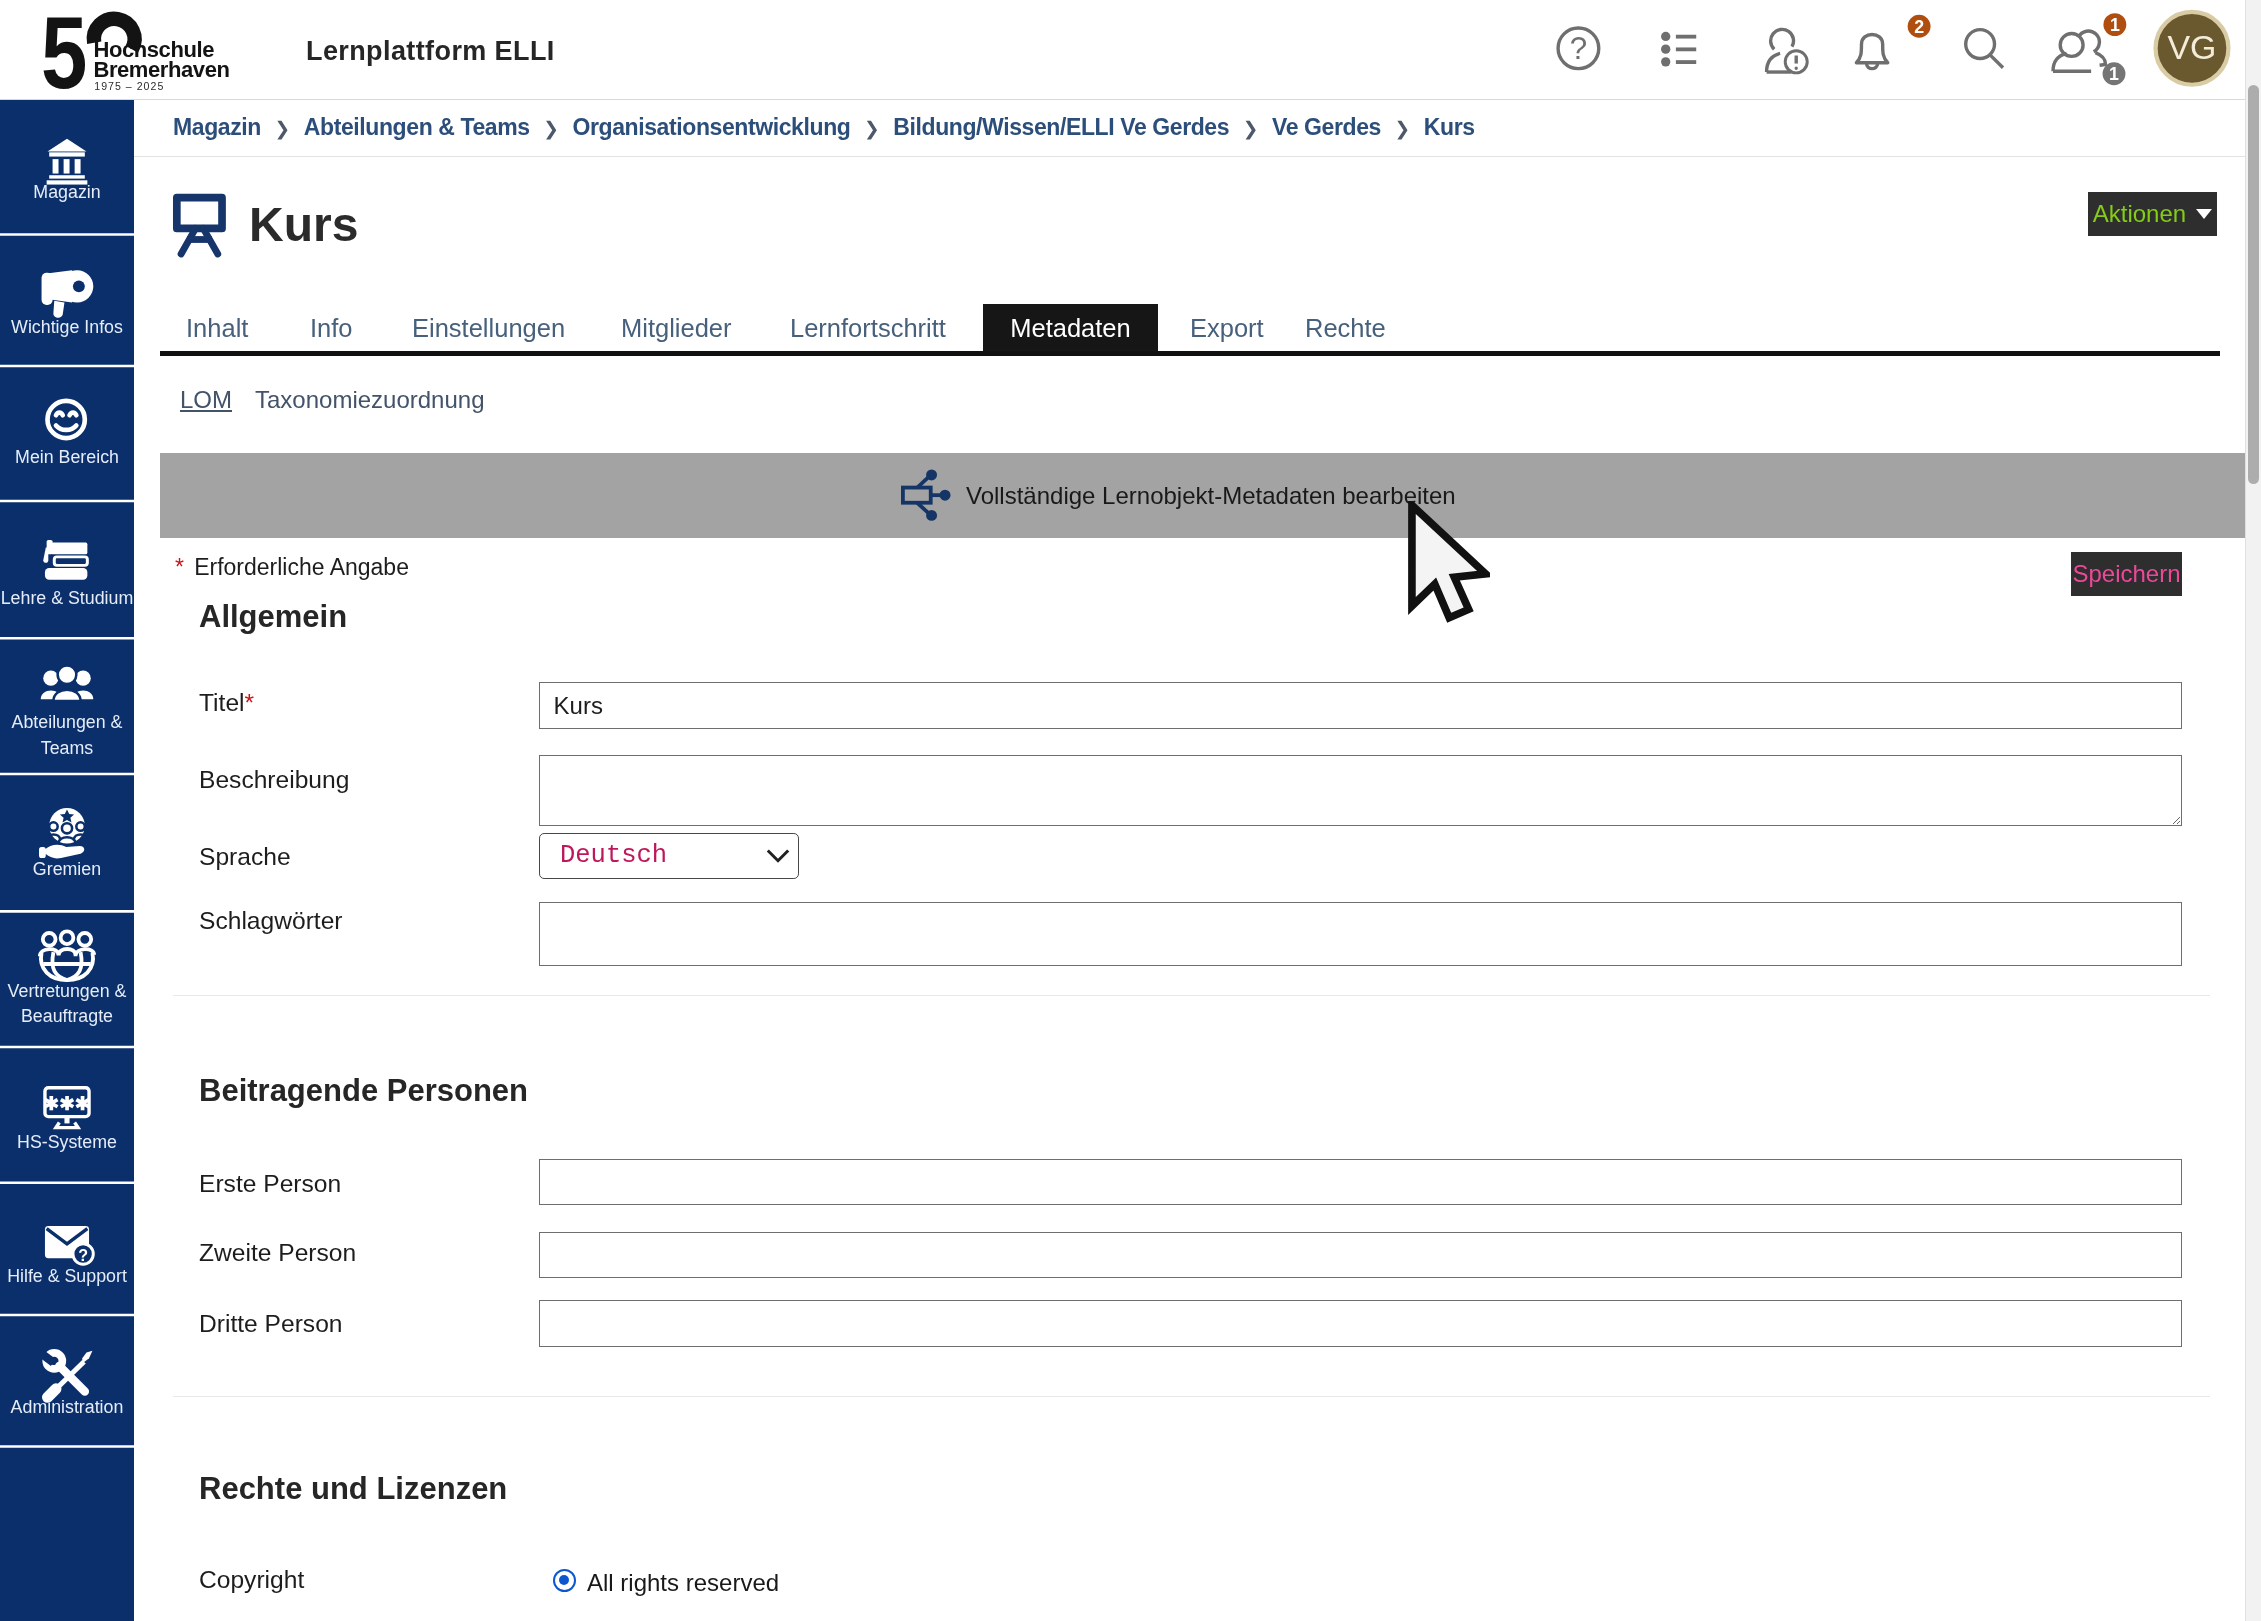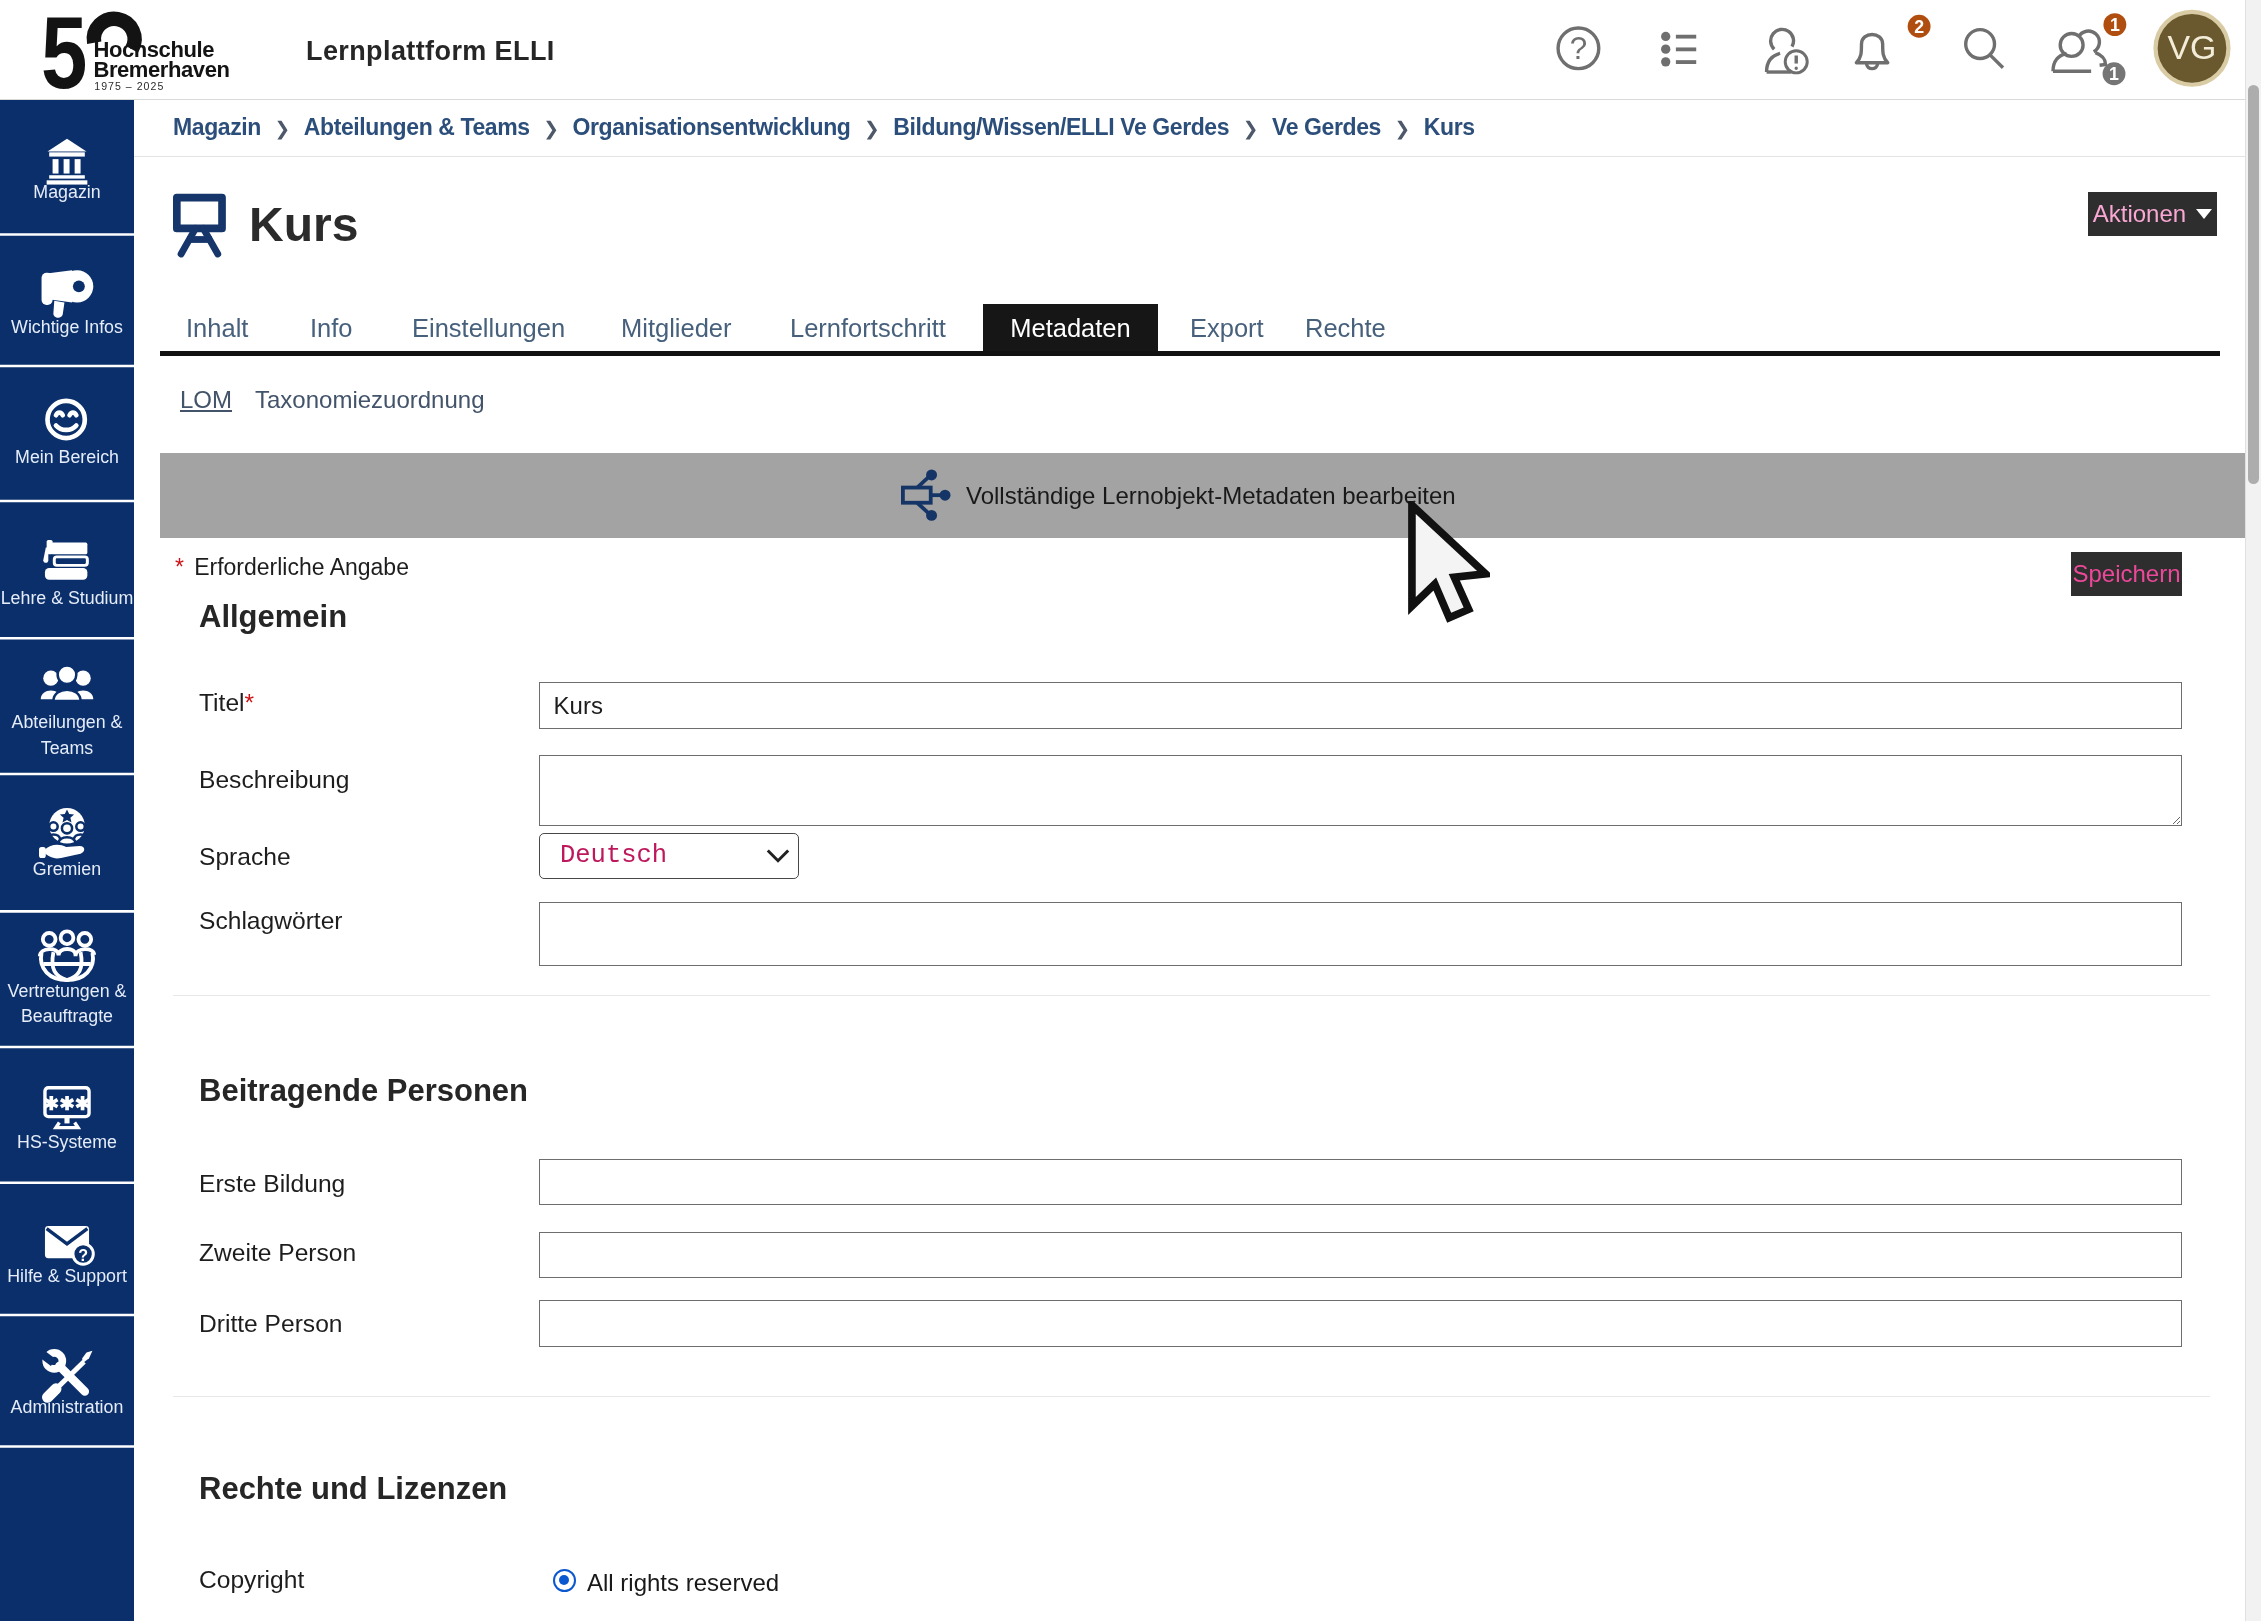--- a/index.html
+++ b/index.html
@@ -16,21 +16,21 @@
 #sidebar { position:absolute; left:0; top:100px; width:134px; height:1521px; background:#0a2f6b; z-index:4; }
 
 
 #crumbbar { position:absolute; left:134px; top:100px; width:2111px; height:57px; background:#fff; border-bottom:0.8px solid #e3e3e3; }
 .crumb { color:#2c4e7a; font-weight:700; font-size:23px; letter-spacing:-0.4px; }
 .crumbsep { color:#4d596a; font-size:18.7px; font-weight:400; padding:0 13.6px; vertical-align:0.8px;}
 #crumbs { position:absolute; left:39px; top:14.4px; white-space:nowrap; }
 
 
 #kurstitle { position:absolute; left:249px; top:197px; font-size:48px; font-weight:700; color:#2b2b2b; }
-#aktionen { position:absolute; left:2088px; top:192px; width:129px; height:44px; background:#2e2e2e; color:#f9a8d4; font-size:24px; text-align:center; line-height:44px; }
+#aktionen { position:absolute; left:2088px; top:192px; width:129px; height:44px; background:#2e2e2e; color:#84cc16; font-size:24px; text-align:center; line-height:44px; }
 #aktionen .tri { display:inline-block; width:0; height:0; border-left:8.5px solid transparent; border-right:8.5px solid transparent; border-top:10.2px solid #fff; margin-left:10.2px; vertical-align:middle; margin-top:-3.4px;}
 
 
 #tabrow { position:absolute; left:160px; top:304px; width:2060px; height:51px; }
 #tabrow .tab { position:absolute; top:0; height:51px; font-size:25.5px; color:#47607c; line-height:49px; }
 #tabline { position:absolute; left:160px; top:351px; width:2060px; height:5.1px; background:#111; }
 #mtab { position:absolute; left:983px; top:304px; width:175px; height:52px; background:#161616; color:#fff; font-size:25.5px; text-align:center; line-height:49px; }
 .subtab { position:absolute; top:386px; font-size:24px; color:#42536a; }
 
 
@@ -314,21 +314,21 @@
     <div class="val">Deutsch</div>
     <svg class="abs" style="left:226px; top:14.4px;" width="24" height="17" viewBox="0 0 28 20">
         <path d="M2 3 L14 15 L26 3" fill="none" stroke="#222" stroke-width="3.5"></path>
       </svg>
   </div>
   <div class="flabel" style="top:907px;">Schlagwörter</div>
   <input class="tinput" style="top: 902px; height: 64px;">
   <div class="sepline" style="top:995px;"></div>
 
   <div class="h2" style="left:199px; top:1073px;">Beitragende Personen</div>
-  <div class="flabel" style="top:1170px;">Erste Bildung</div>
+  <div class="flabel" style="top:1170px;">Erste Person</div>
   <input class="tinput" style="top: 1159px; height: 46px;">
   <div class="flabel" style="top:1239px;text-align:right;">Zweite Person</div>
   <input class="tinput" style="top: 1232px; height: 46px;">
   <div class="flabel" style="top:1310px;">Dritte Person</div>
   <input class="tinput" style="top: 1300px; height: 47px;">
   <div class="sepline" style="top:1396px;"></div>
 
   <div class="h2" style="left:199px; top:1471px;">Rechte und Lizenzen</div>
   <div class="flabel" style="top:1566px;">Copyright</div>
   <div id="radio">

